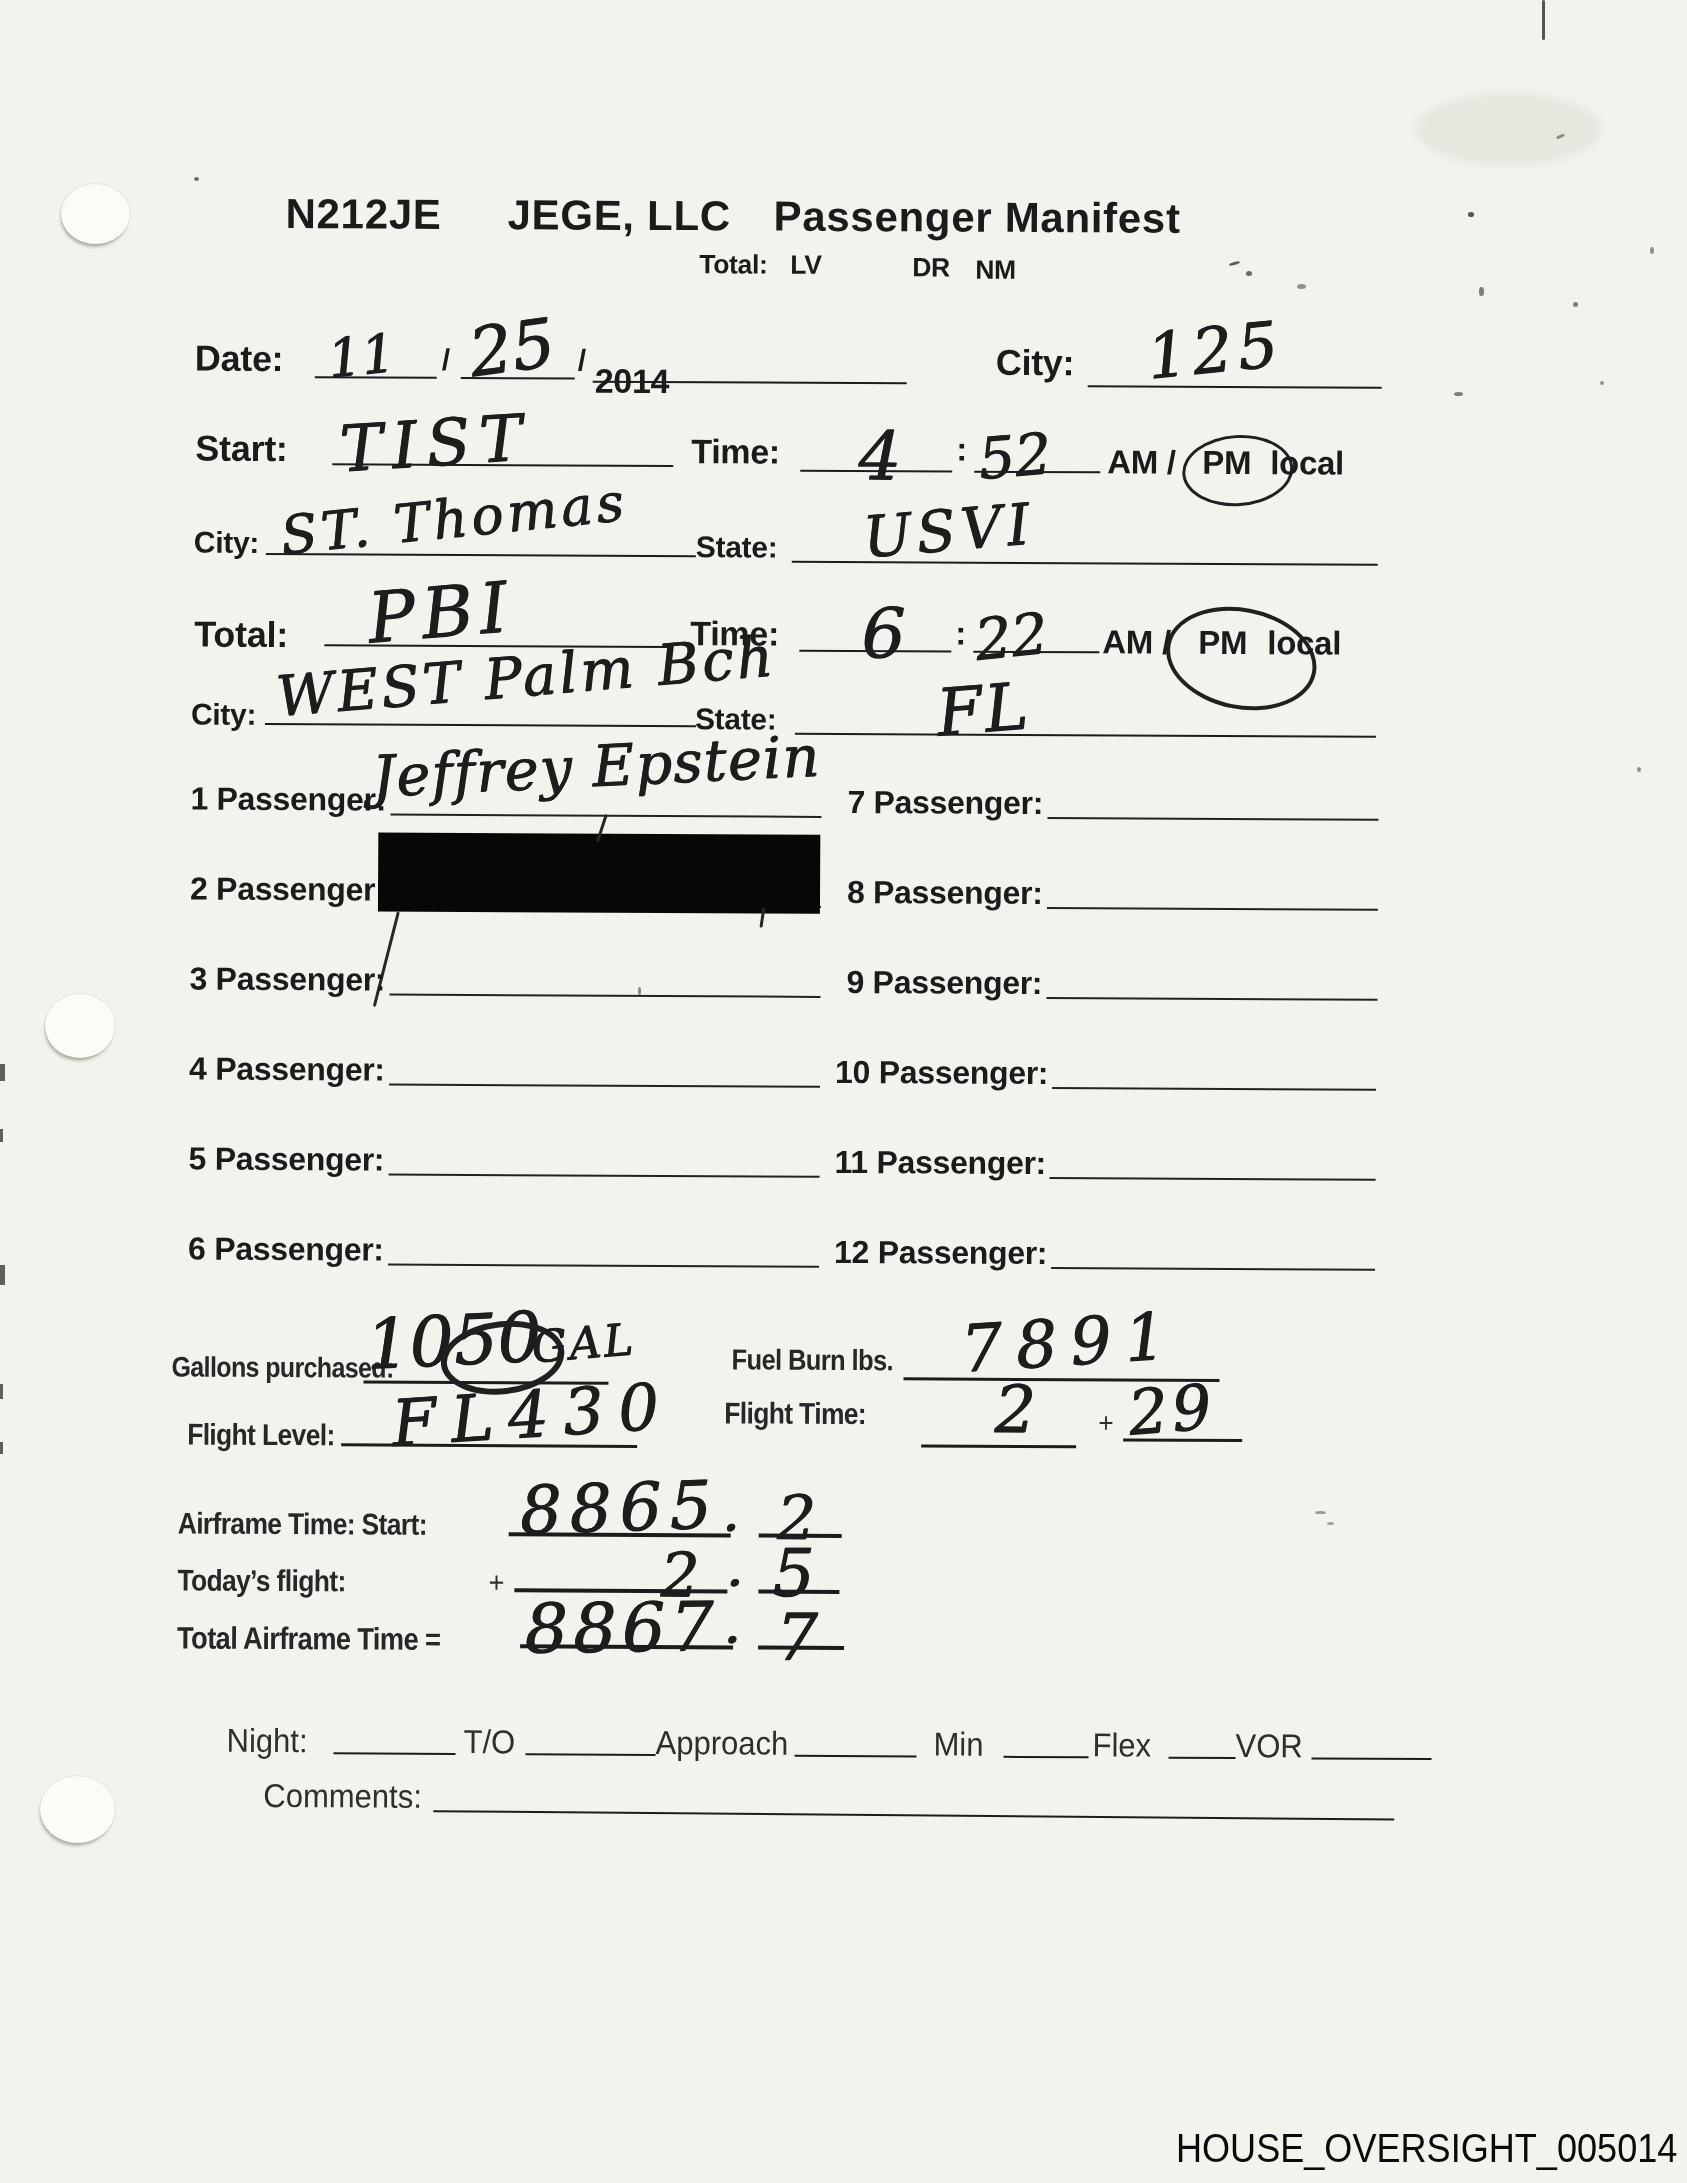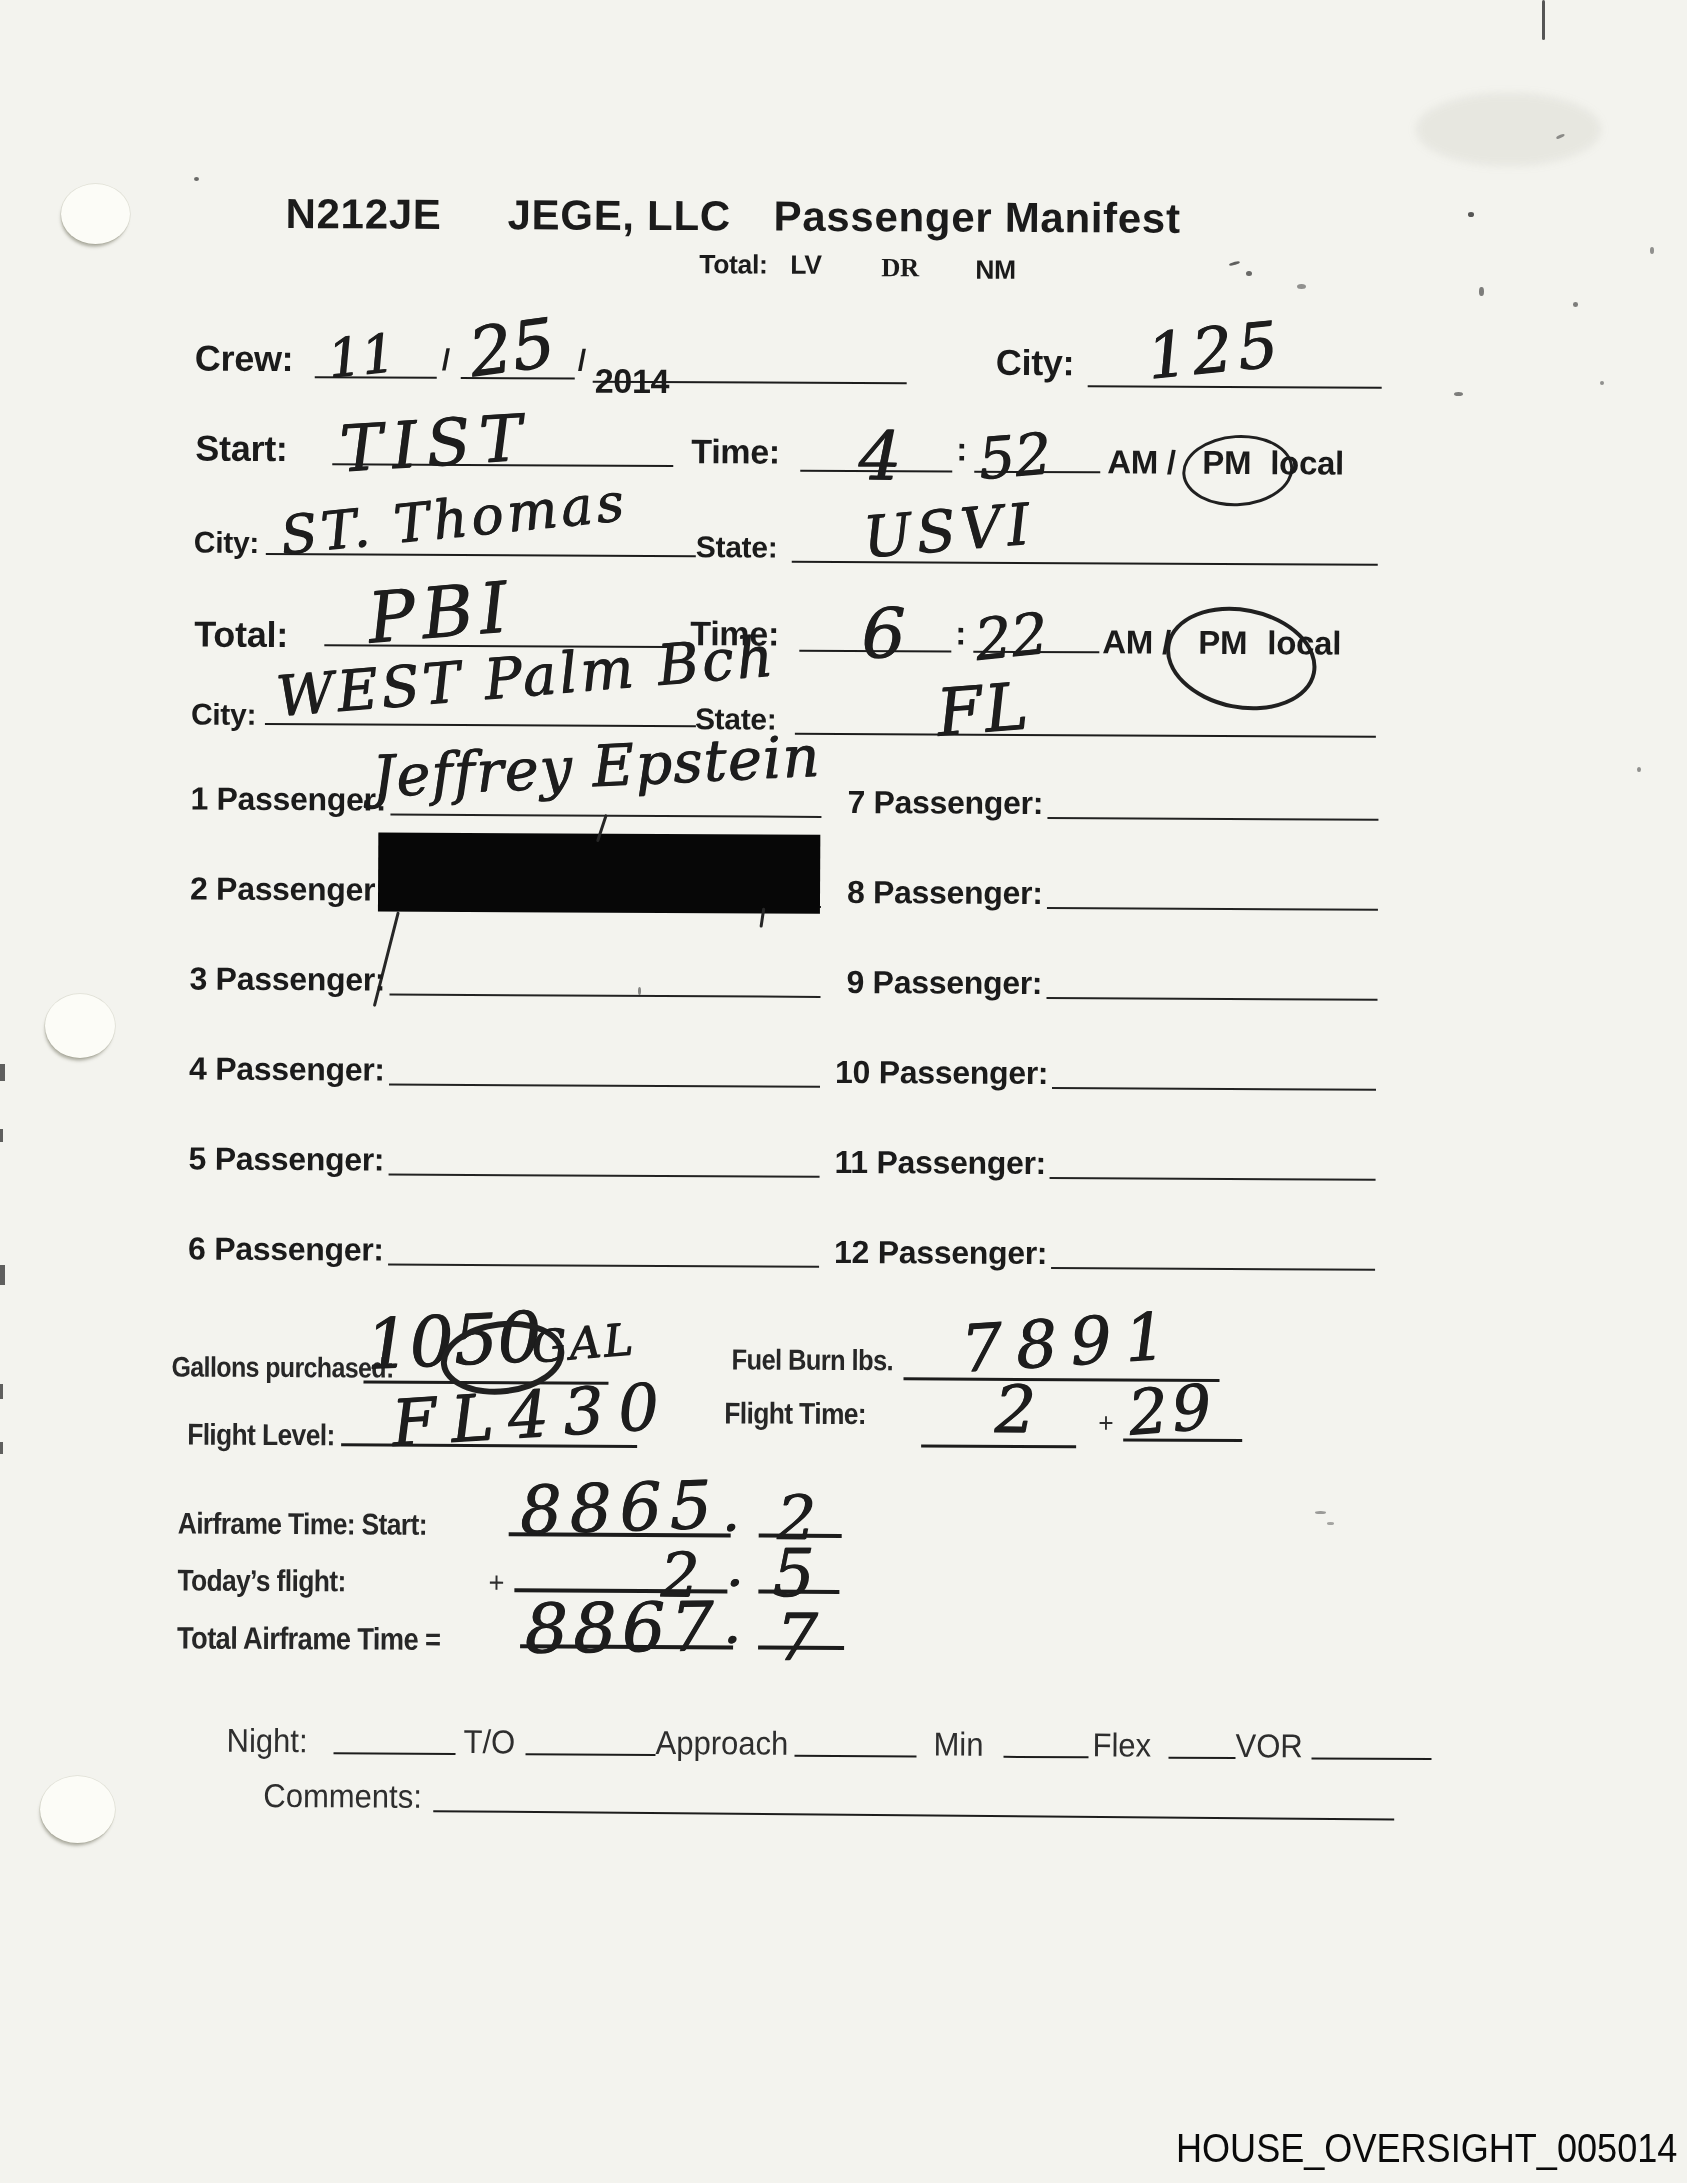--- a/index.html
+++ b/index.html
@@ -35,24 +35,24 @@
 <div id="page">
 
   <div id="form">
 
     <span class="lbl" style="left:281px;top:193px;font-size:42px;letter-spacing:0.7px;">N212JE</span>
     <span class="lbl" style="left:503px;top:193px;font-size:42px;letter-spacing:0.7px;">JEGE, LLC</span>
     <span class="lbl" style="left:769px;top:193px;font-size:42px;letter-spacing:0.7px;">Passenger Manifest</span>
 
     <span class="lbl" style="left:695px;top:250px;font-size:26.5px;">Total:</span>
     <span class="lbl" style="left:786px;top:250px;font-size:26.5px;">LV</span>
-    <span class="lbl" style="left:877px;top:252px;font-size:26.5px;font-family:Liberation Serif, serif;">DR</span>
+    <span class="lbl" style="left:908px;top:252px;font-size:26.5px;">DR</span>
     <span class="lbl" style="left:971px;top:254px;font-size:26.5px;">NM</span>
 
-    <span class="lbl" style="left:191px;top:341px;font-size:36px;">Crew:</span>
+    <span class="lbl" style="left:191px;top:341px;font-size:36px;">Date:</span>
     <div class="ln" style="left:311px;top:379px;width:122px;"></div>
     <span class="hw" style="left:327px;top:331px;font-size:53px;transform:rotate(-6deg);">11</span>
     <span class="lbl" style="left:438px;top:345px;font-size:30px;">/</span>
     <div class="ln" style="left:457px;top:379px;width:114px;"></div>
     <span class="hw" style="left:471px;top:316px;font-size:67px;transform:rotate(-8deg);">25</span>
     <span class="lbl" style="left:574px;top:345px;font-size:30px;">/</span>
     <div class="ln" style="left:589px;top:382px;width:314px;"></div>
     <span class="lbl" style="left:591px;top:363px;font-size:34px;">2014</span>
     <span class="lbl" style="left:992px;top:341px;font-size:36px;">City:</span>
     <div class="ln" style="left:1084px;top:384px;width:294px;"></div>

